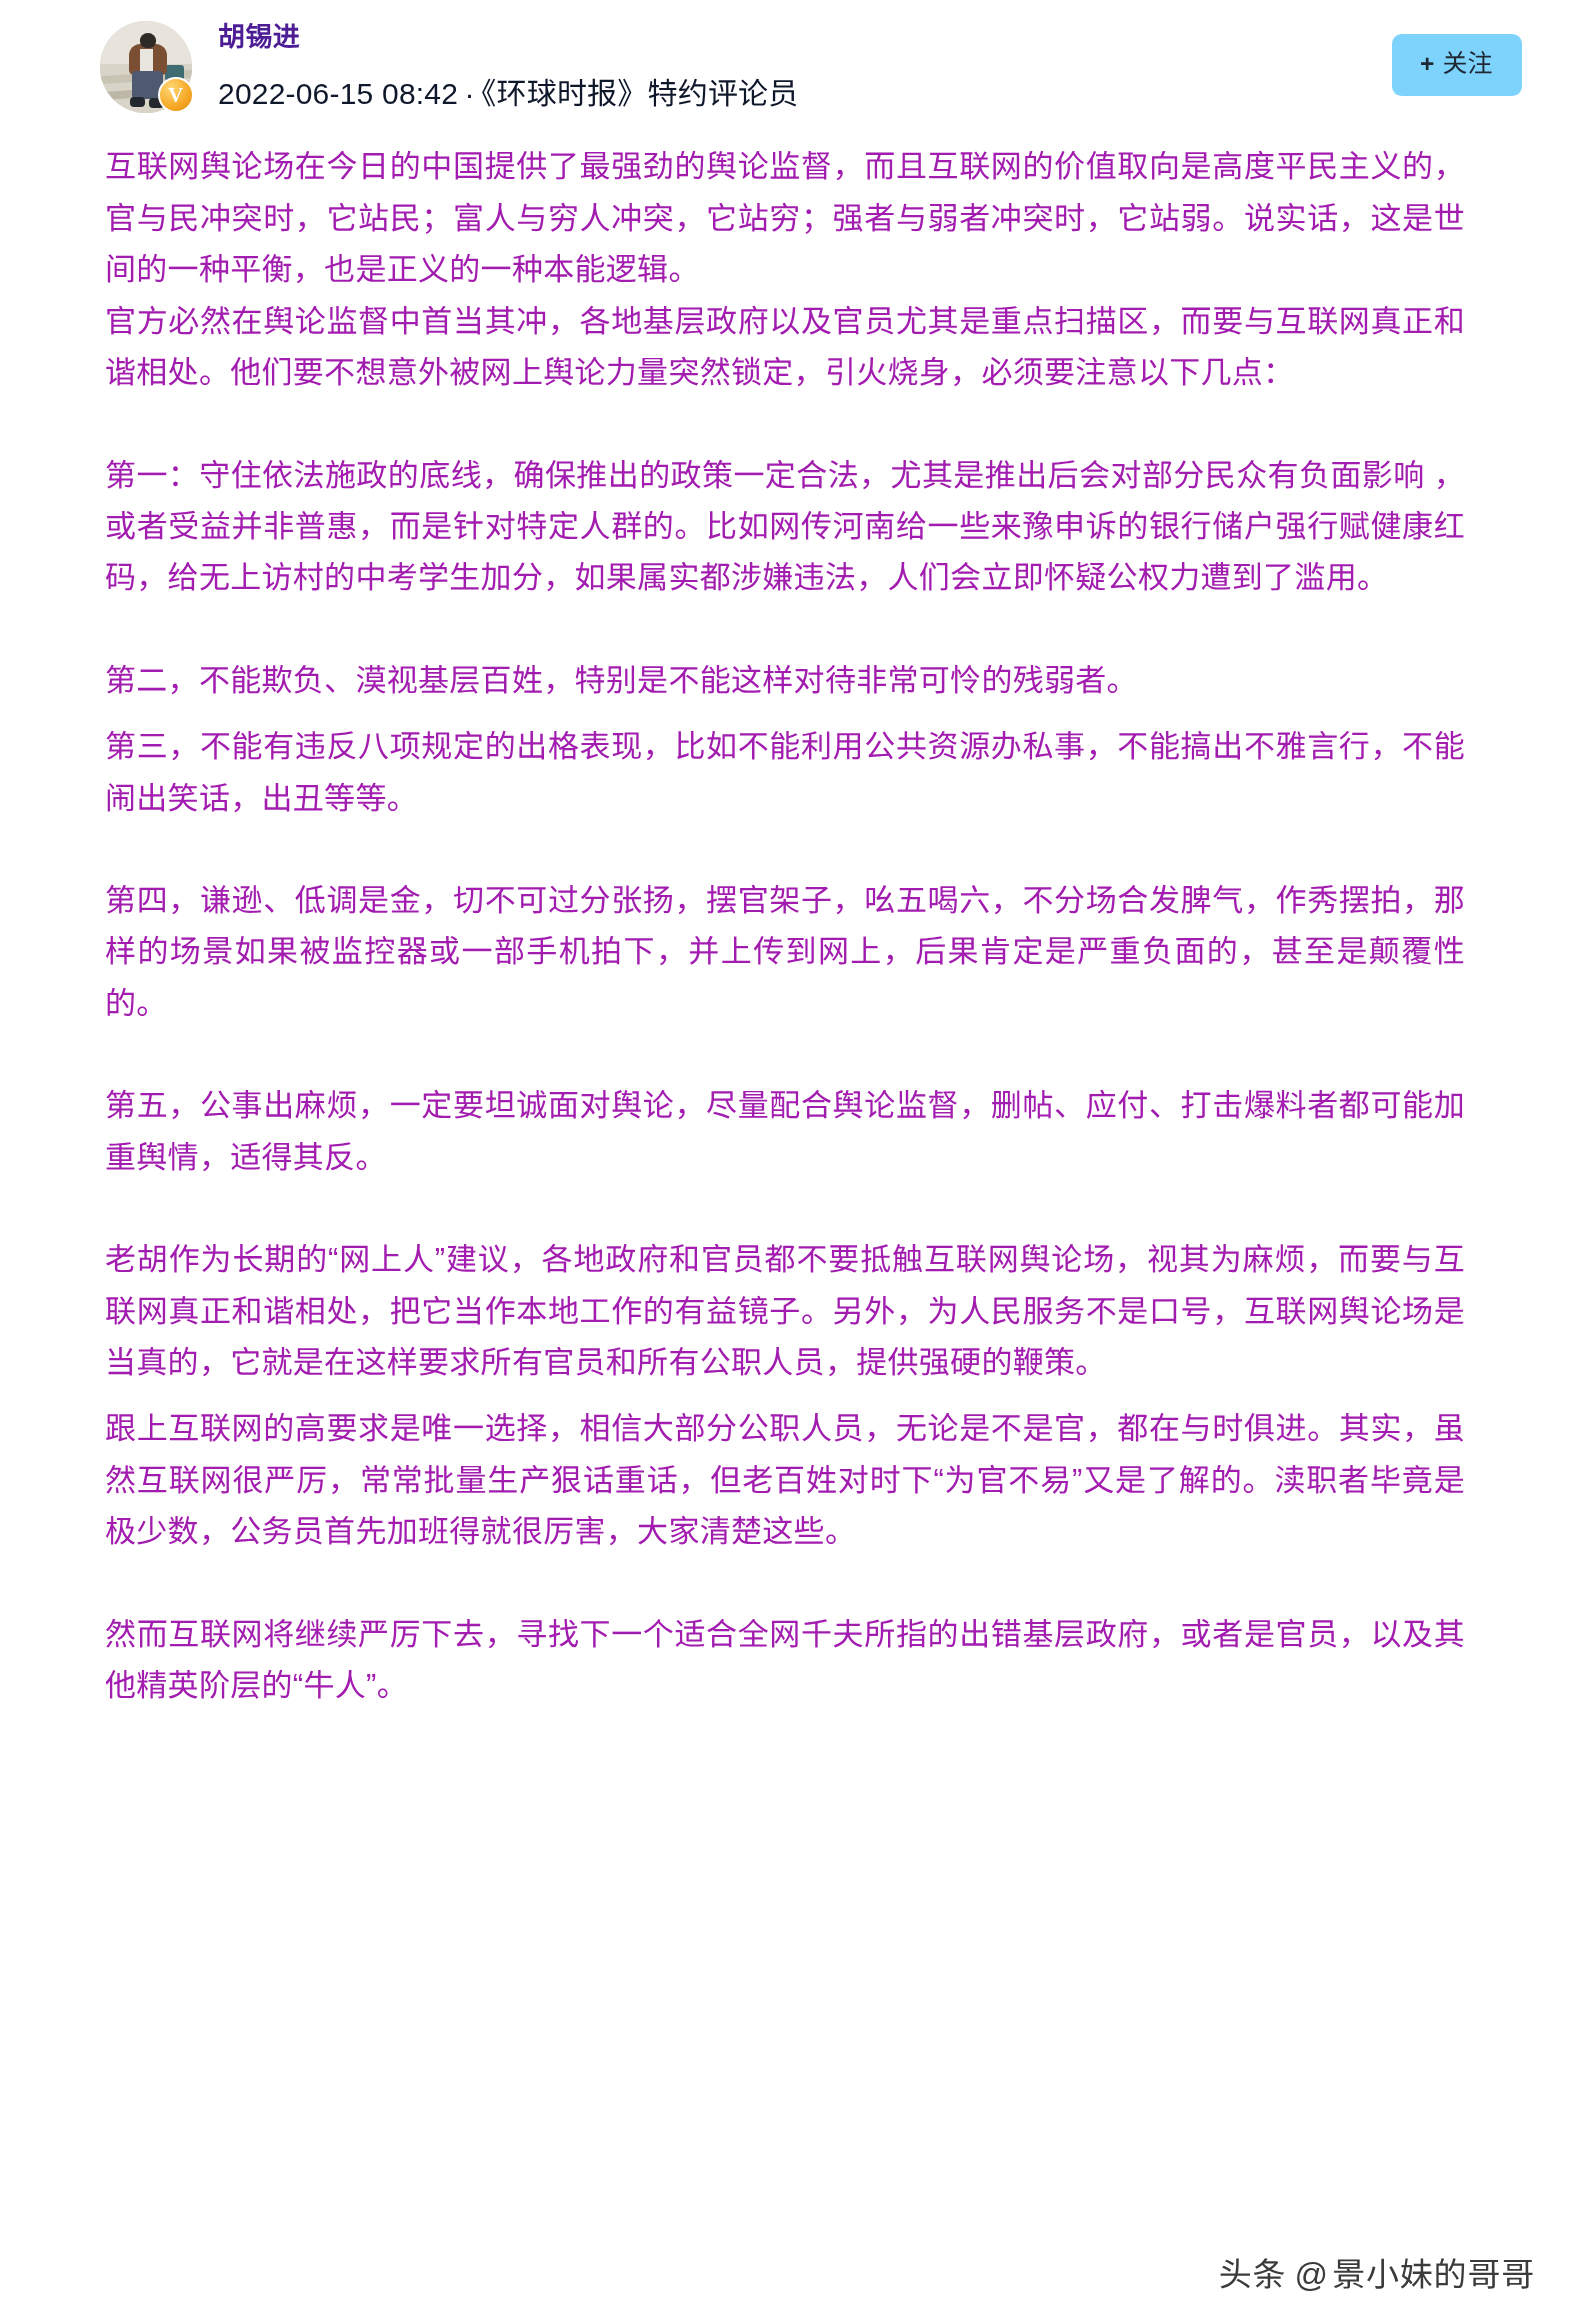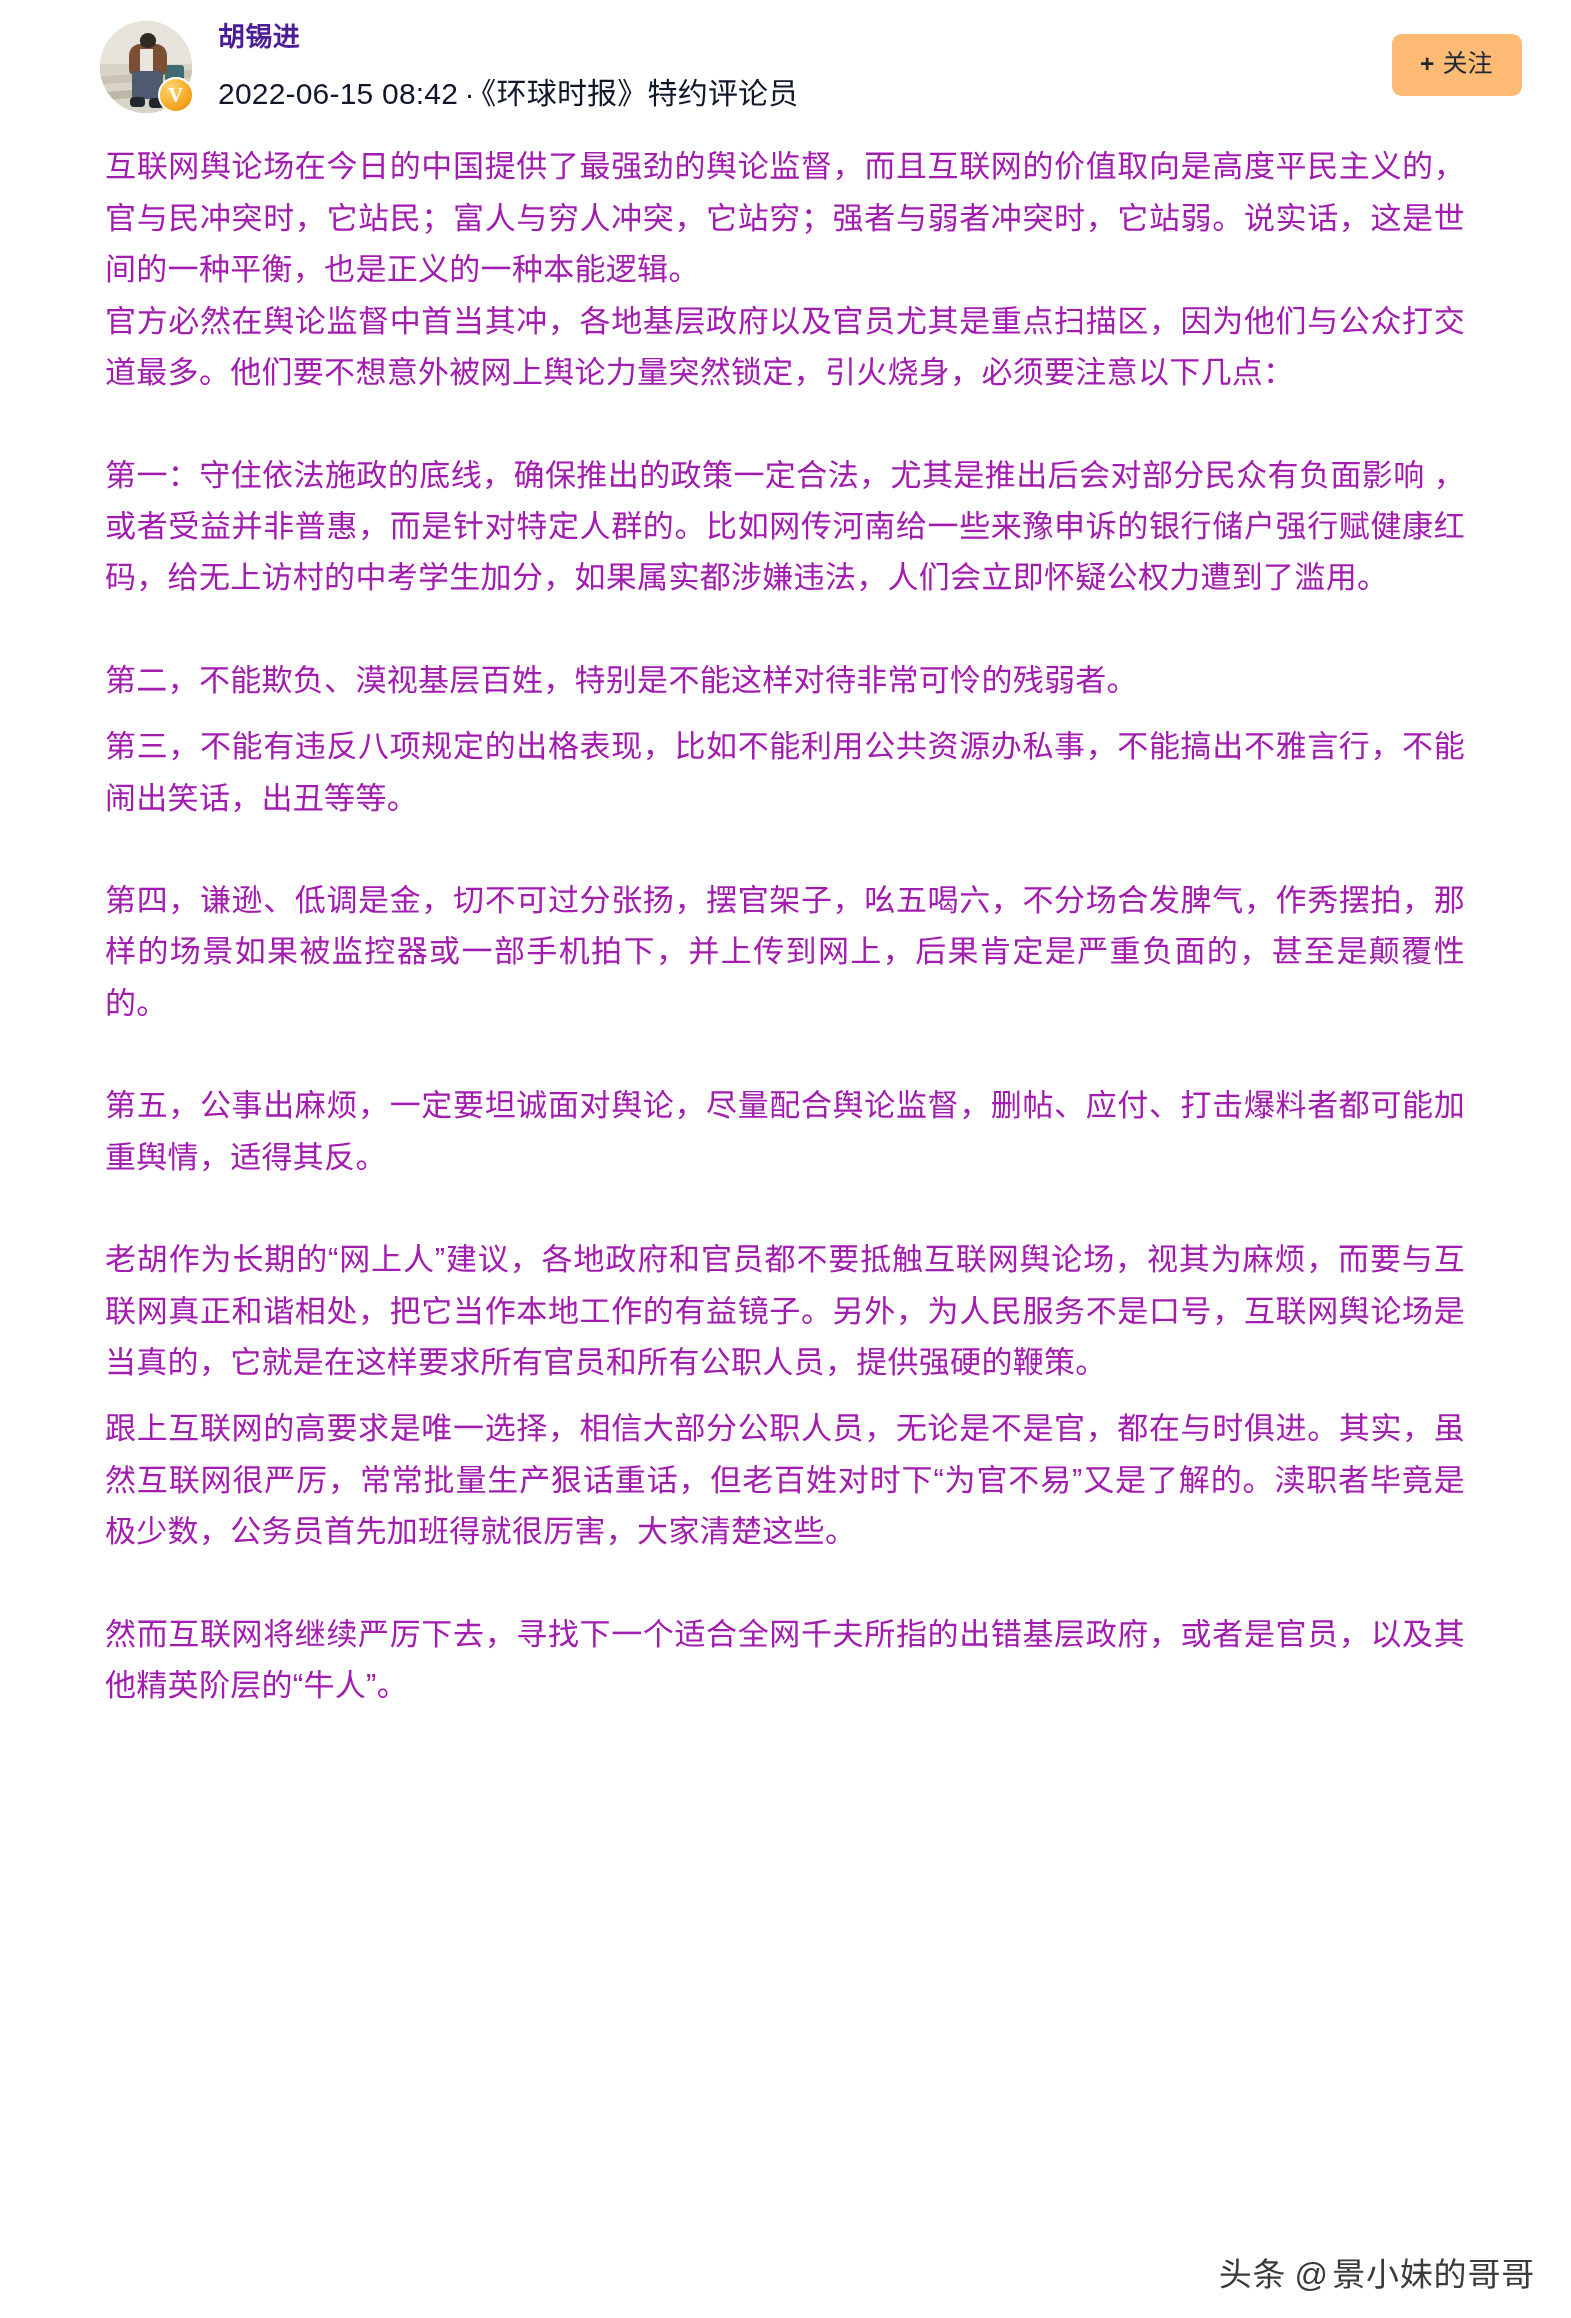--- a/index.html
+++ b/index.html
@@ -105,21 +105,21 @@
     color: #0f172a;
     letter-spacing: 0.2px;
     white-space: nowrap;
   }
   .author-sub .dot { margin: 0 6.5px; }
 
   .follow-button {
     flex: 0 0 auto;
     margin-top: 16.4px;
     margin-left: 16.4px;
-    background: #fdba74;
+    background: #7dd3fc;
     color: #1f2733;
     border: none;
     border-radius: 9.8px;
     font-family: inherit;
     font-size: 25px;
     line-height: 1;
     padding: 17px 29.5px 19px 28px;
     cursor: pointer;
     white-space: nowrap;
   }
@@ -198,21 +198,21 @@
       </div>
     </div>
 
     <button class="follow-button">
       <span class="plus">+</span><span>关注</span>
     </button>
   </div>
 
   <div class="article-body">
     <p class="para">互联网舆论场在今日的中国提供了最强劲的舆论监督，而且互联网的价值取向是高度平民主义的，官与民冲突时，它站民；富人与穷人冲突，它站穷；强者与弱者冲突时，它站弱。说实话，这是世间的一种平衡，也是正义的一种本能逻辑。</p>
-    <p class="para">官方必然在舆论监督中首当其冲，各地基层政府以及官员尤其是重点扫描区，因为他们与公众打交道最多。他们要不想意外被网上舆论力量突然锁定，引火烧身，必须要注意以下几点：</p>
+    <p class="para">官方必然在舆论监督中首当其冲，各地基层政府以及官员尤其是重点扫描区，而要与互联网真正和谐相处。他们要不想意外被网上舆论力量突然锁定，引火烧身，必须要注意以下几点：</p>
 
     <div class="gap-md"></div>
     <p class="para">第一：守住依法施政的底线，确保推出的政策一定合法，尤其是推出后会对部分民众有负面影响 ，或者受益并非普惠，而是针对特定人群的。比如网传河南给一些来豫申诉的银行储户强行赋健康红码，给无上访村的中考学生加分，如果属实都涉嫌违法，人们会立即怀疑公权力遭到了滥用。</p>
 
     <div class="gap-md"></div>
     <p class="para">第二，不能欺负、漠视基层百姓，特别是不能这样对待非常可怜的残弱者。</p>
 
     <div class="gap-sm"></div>
     <p class="para">第三，不能有违反八项规定的出格表现，比如不能利用公共资源办私事，不能搞出不雅言行，不能闹出笑话，出丑等等。</p>
 

